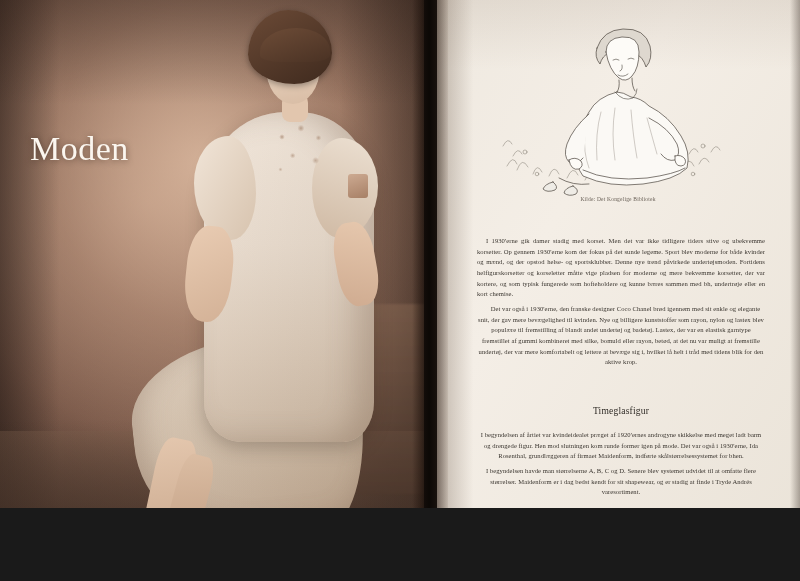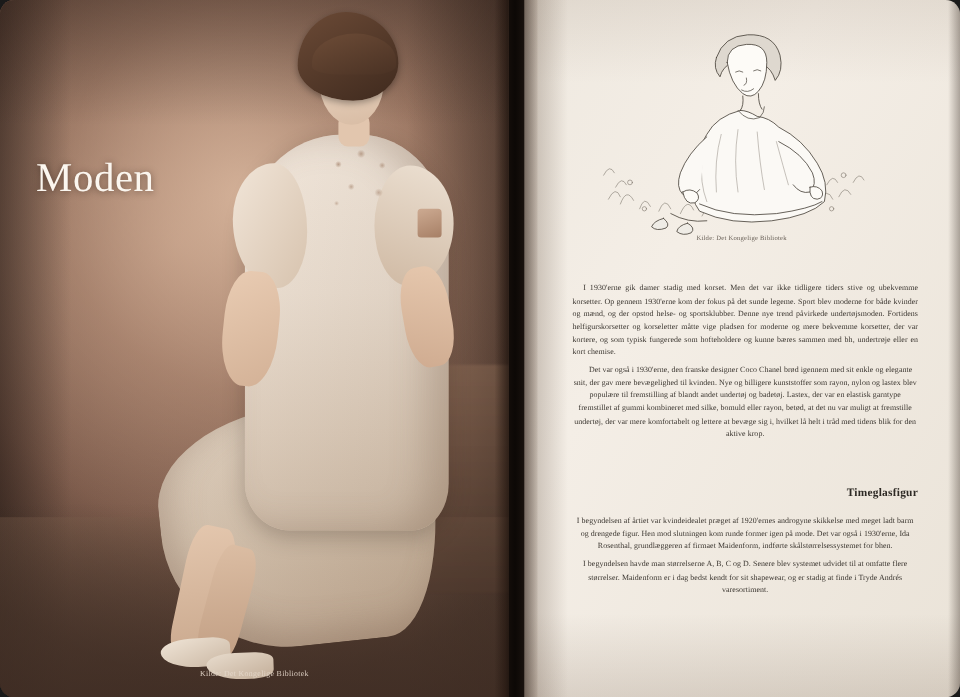--- a/index.html
+++ b/index.html
@@ -3,25 +3,24 @@
 <meta charset="utf-8">
 <style>
   html, body {
     margin: 0;
     padding: 0;
     background: #1a1a1a;
   }
   #page {
     position: relative;
     width: 800px;
-    height: 581px;
+    height: 508px;
     overflow: hidden;
     font-family: "Liberation Serif", serif;
     background: #0d0b0a;
-    border-radius: 12px;
   }
 
   
   .left-page {
     position: absolute;
     left: 0; top: 0;
     width: 424px; height: 581px;
     background:
       radial-gradient(ellipse 120% 90% at 35% 35%, rgba(214,176,150,0.55) 0%, rgba(150,112,92,0.25) 45%, rgba(60,42,34,0.6) 100%),
       linear-gradient(105deg, #6d4f41 0%, #a3786119 30%, #8d6a58 100%),
@@ -281,23 +280,23 @@
     letter-spacing: 0.05px;
   }
   .body-text p { margin: 0 0 4px 0; text-indent: 9px; }
   .body-text p:last-child { margin-bottom: 0; }
   .center-tail { text-align: center; }
 
   .subhead {
     position: absolute;
     left: 14px; top: 406px;
     width: 288px;
-    text-align: right;
+    text-align: center;
     font-size: 9.5px;
-    font-weight: bold;
+    font-weight: normal;
     color: #2e2a25;
     letter-spacing: 0.2px;
   }
   .body-text-2 {
     position: absolute;
     left: 14px; top: 430px;
     width: 288px;
     font-size: 6.6px;
     line-height: 1.62;
     color: #3b3630;

